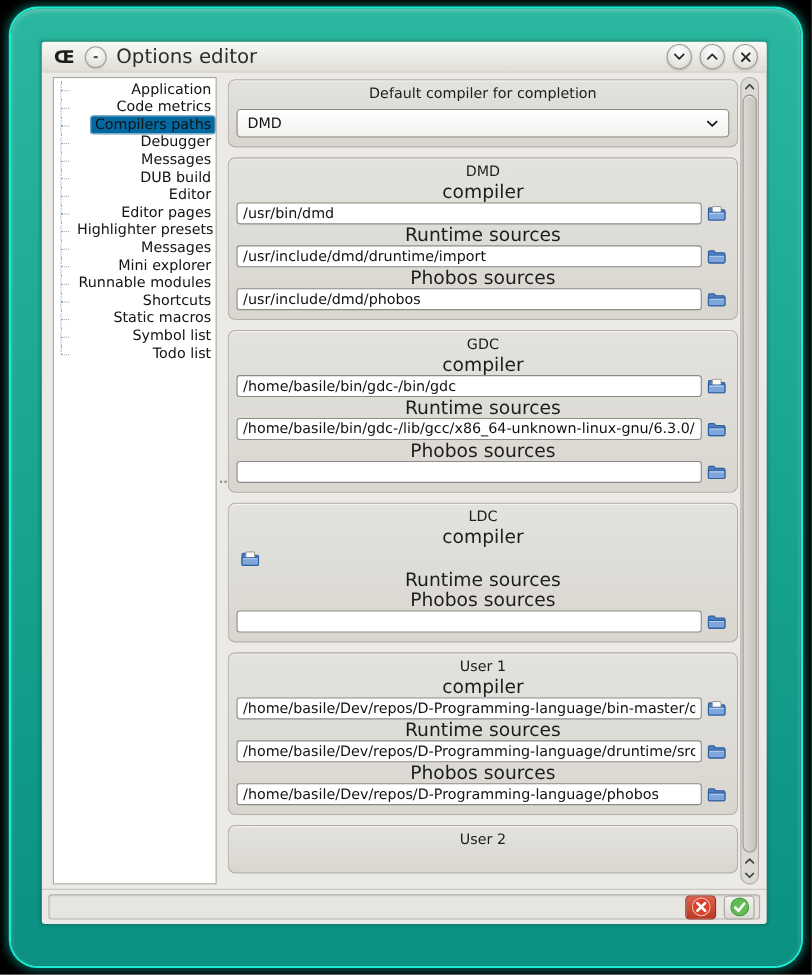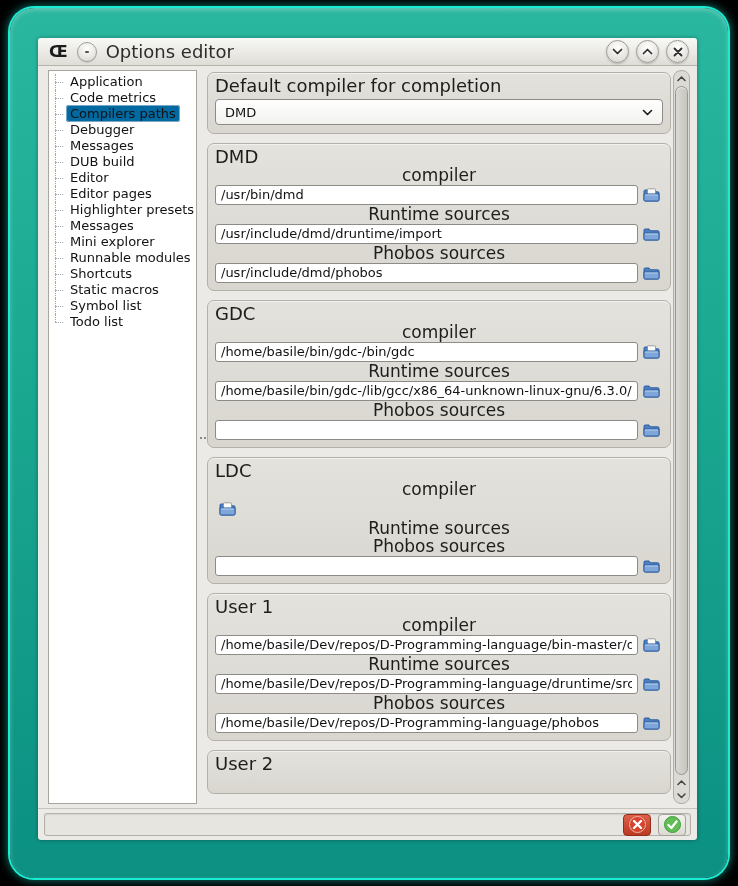--- a/index.html
+++ b/index.html
@@ -50,21 +50,21 @@
     border:1px solid #9d9b94; padding:0;
     display:flex; align-items:center; justify-content:center;
     box-shadow:0 1px 2px rgba(0,0,0,.18);
   }
   
   .bodyrow { flex:1; display:flex; padding:4px 7px 4px 10px; min-height:0; }
   .sidebar {
     width:149px; flex:0 0 149px; background:#fff;
     border:1px solid #a7a59e; overflow:hidden;
   }
-  ul.tree { list-style:none; margin:3px 0 0 0; padding:0; font-size:13px; color:#121212; }
+  ul.tree { list-style:none; margin:3px 0 0 0; padding:0; font-size:13px; color:#121212;text-align:right; }
   ul.tree li {
     height:16px; line-height:15px; position:relative;
     padding-left:17px; white-space:nowrap; cursor:default;
   }
   ul.tree li::before {
     content:""; position:absolute; left:6px; top:8px; width:8px;
     border-top:1px dotted #98a9b2;
   }
   ul.tree li::after {
     content:""; position:absolute; left:6px; top:0; height:16px;
@@ -81,23 +81,23 @@
   .main { flex:1; display:flex; min-width:0; }
   .scrollpane { flex:1; min-width:0; overflow:hidden; padding-top:2px; }
   
   .group {
     border:1px solid #b2b0a9; border-radius:7px;
     background:linear-gradient(#e4e2dd,#d8d6cf);
     box-shadow:inset 0 1px 0 rgba(255,255,255,.55);
     margin-bottom:9px; padding:3px 7px 6px 7px; overflow:hidden;
   }
   .group.partial { height:44px; }
-  .group-title { text-align:left; font-size:18px; color:#1d1d1b; height:19px; line-height:19px; }
+  .group-title { text-align:center; font-size:13px; color:#1d1d1b; height:19px; line-height:19px; }
   .field-label { text-align:center; font-size:17px; color:#1d1d1b; height:17px; line-height:17px; margin-top:1px; }
-  .field-row { display:flex; align-items:center; gap:1px; height:21px; margin-bottom:1px; }
+  .field-row { display:flex; gap:1px; height:21px; margin-bottom:1px; }
   .field-row input {
     flex:1; min-width:0; height:20px;
     border:1px solid #8d8b86; border-radius:3px; background:#fff;
     font:13px "DejaVu Sans", sans-serif; padding:0 5px; color:#111;
   }
   .picker-btn {
     width:24px; height:20px; flex:0 0 24px; border:none; background:transparent;
     display:flex; align-items:center; justify-content:center; padding:0; cursor:pointer;
   }
   .picker-btn .page { display:none; }

